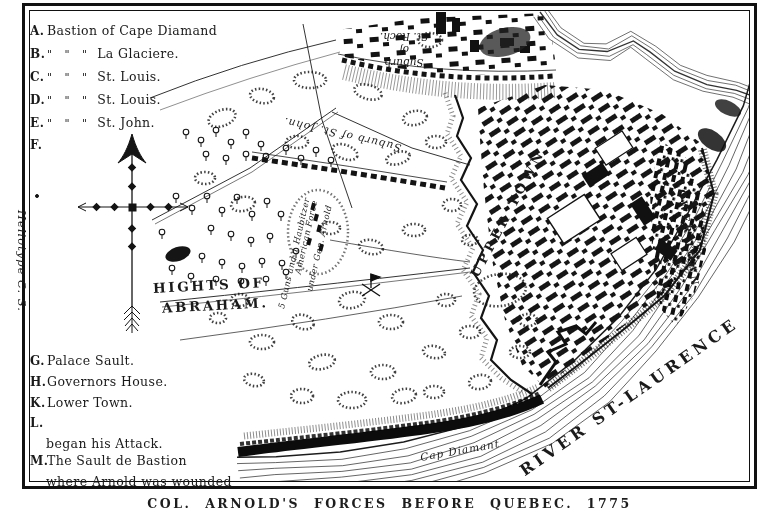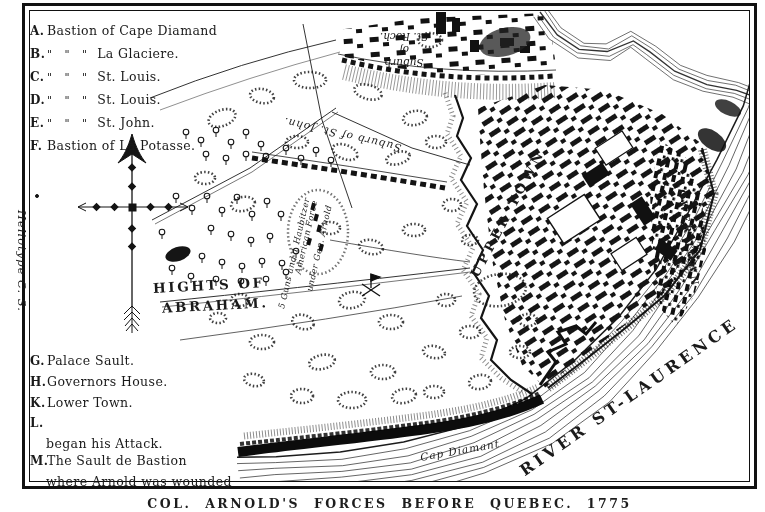--- a/index.html
+++ b/index.html
@@ -340,21 +340,20 @@
         <span class="ditto">" " "</span>
         <span class="lname">St. Louis.</span>
       </div>
     <div class="lrow">
         <span class="lkey">E.</span>
         <span class="ditto">" " "</span>
         <span class="lname">St. John.</span>
       </div>
     <div class="lrow">
         <span class="lkey">F.</span>
-        <span class="lname">Bastion of La Potasse.</span>
       </div>
   </div>
 
   <div class="legend legend-bottom">
     <div class="lrow">
         <span class="lkey">G.</span>
         <span class="lname">Palace Sault.</span>
       </div>
     <div class="lrow">
         <span class="lkey">H.</span>

